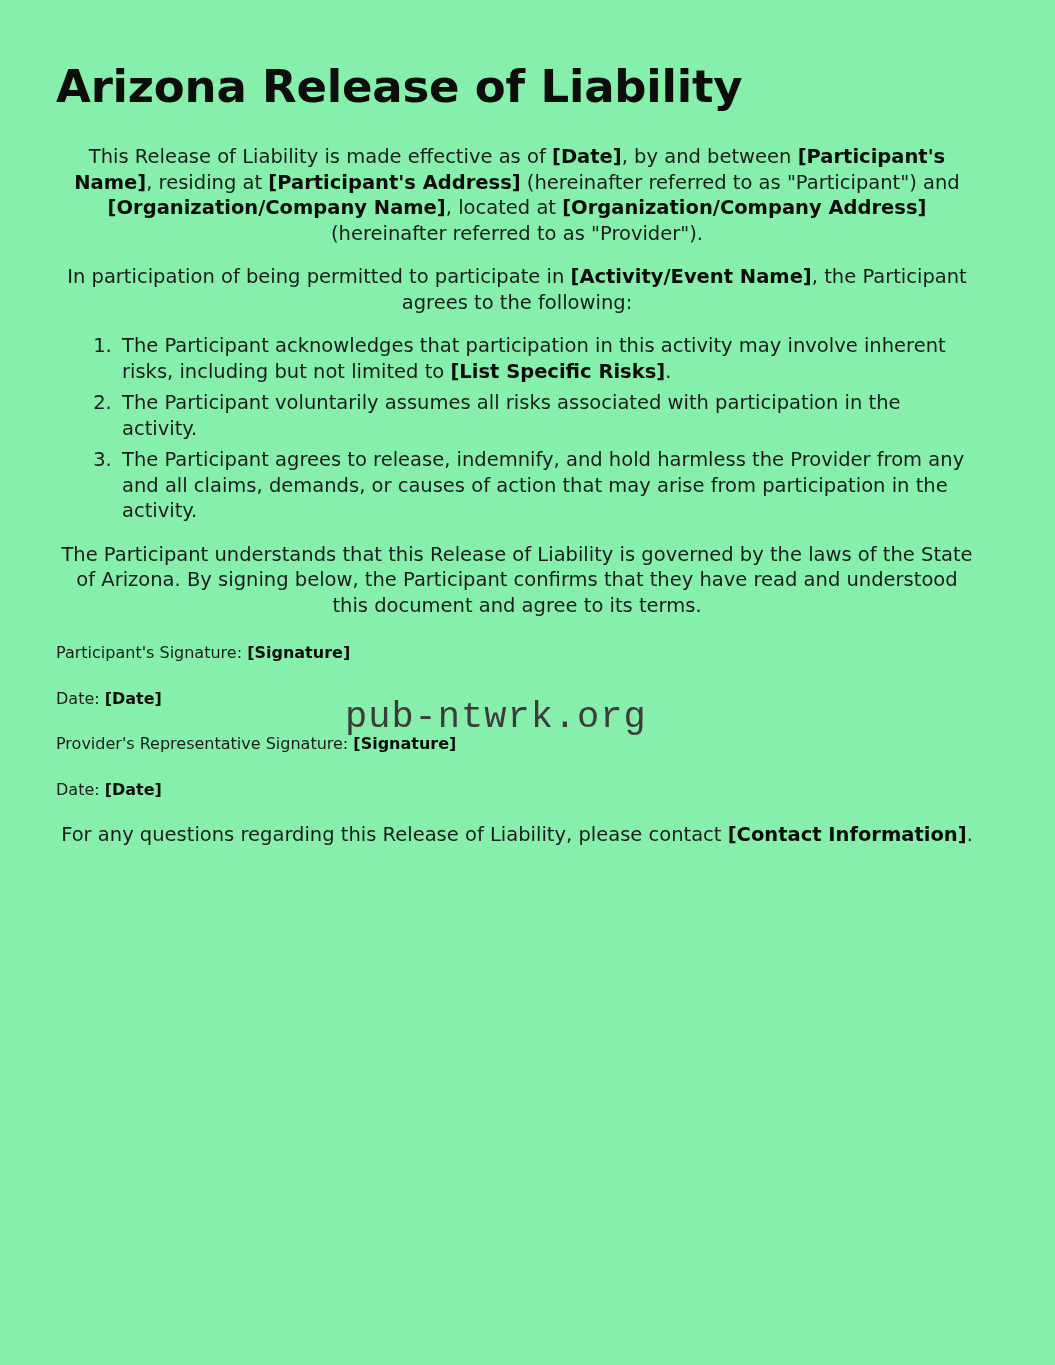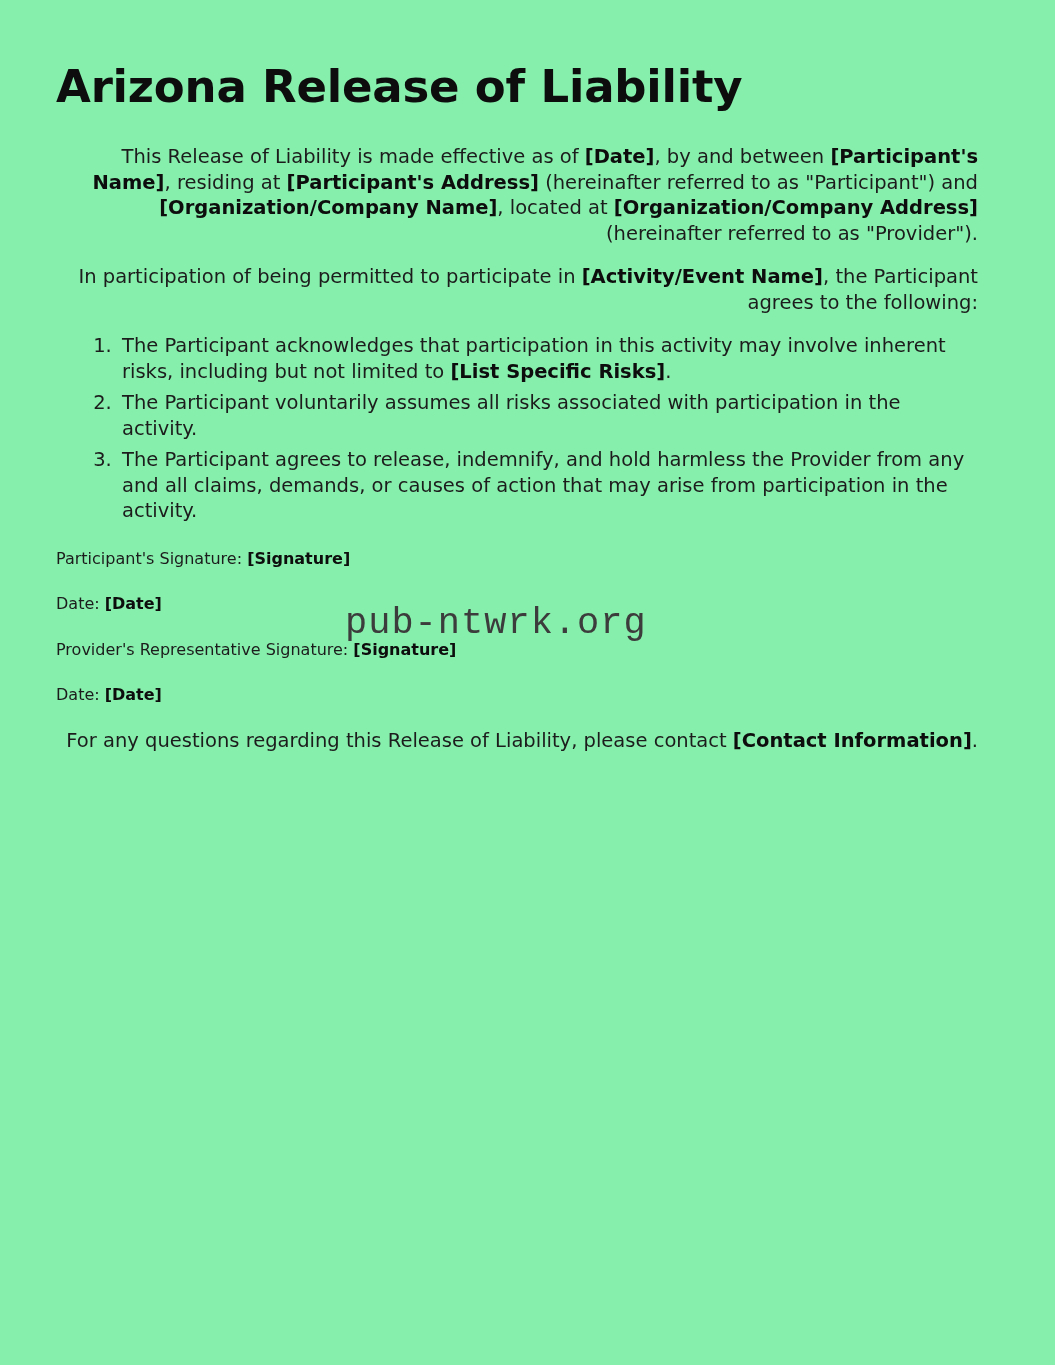--- a/index.html
+++ b/index.html
@@ -36,21 +36,21 @@
     line-height: 1.12;
     letter-spacing: -0.2px;
     color: #0d0d0d;
     margin: 0 0 32px 0;
   }
   p.para {
     font-size: 19.5px;
     line-height: 25.5px;
     margin: 0 0 18px 0;
     color: #1c1c1c;
-    text-align: right;
+    text-align: center;
   }
   p.para b,
   li b {
     font-weight: bold;
     color: #0d0d0d;
   }
   ol.terms {
     margin: 0 0 18px 0;
     padding: 0 0 0 56px;
     list-style-position: outside;
@@ -109,20 +109,21 @@
     <p class="para"><span>This Release of Liability is made effective as of </span><b>[Date]</b><span>, by and between </span><b>[Participant's Name]</b><span>, residing at </span><b>[Participant's Address]</b><span> (hereinafter referred to as "Participant") and </span><b>[Organization/Company Name]</b><span>, located at </span><b>[Organization/Company Address]</b><span> (hereinafter referred to as "Provider").</span></p>
 
     <p class="para"><span>In participation of being permitted to participate in </span><b>[Activity/Event Name]</b><span>, the Participant agrees to the following:</span></p>
 
     <ol class="terms">
       <li><span>The Participant acknowledges that participation in this activity may involve inherent risks, including but not limited to </span><b>[List Specific Risks]</b><span>.</span></li>
       <li><span>The Participant voluntarily assumes all risks associated with participation in the activity.</span></li>
       <li><span>The Participant agrees to release, indemnify, and hold harmless the Provider from any and all claims, demands, or causes of action that may arise from participation in the activity.</span></li>
     </ol>
 
+    <p class="para">The Participant understands that this Release of Liability is governed by the laws of the State of Arizona. By signing below, the Participant confirms that they have read and understood this document and agree to its terms.</p>
 
     <div class="sig-block">
 
       <div class="watermark">pub-ntwrk.org</div>
 
       <div class="sig-line"><span>Participant's Signature: </span><b>[Signature]</b></div>
 
       <div class="sig-line"><span>Date: </span><b>[Date]</b></div>
 
       <div class="sig-line"><span>Provider's Representative Signature: </span><b>[Signature]</b></div>

